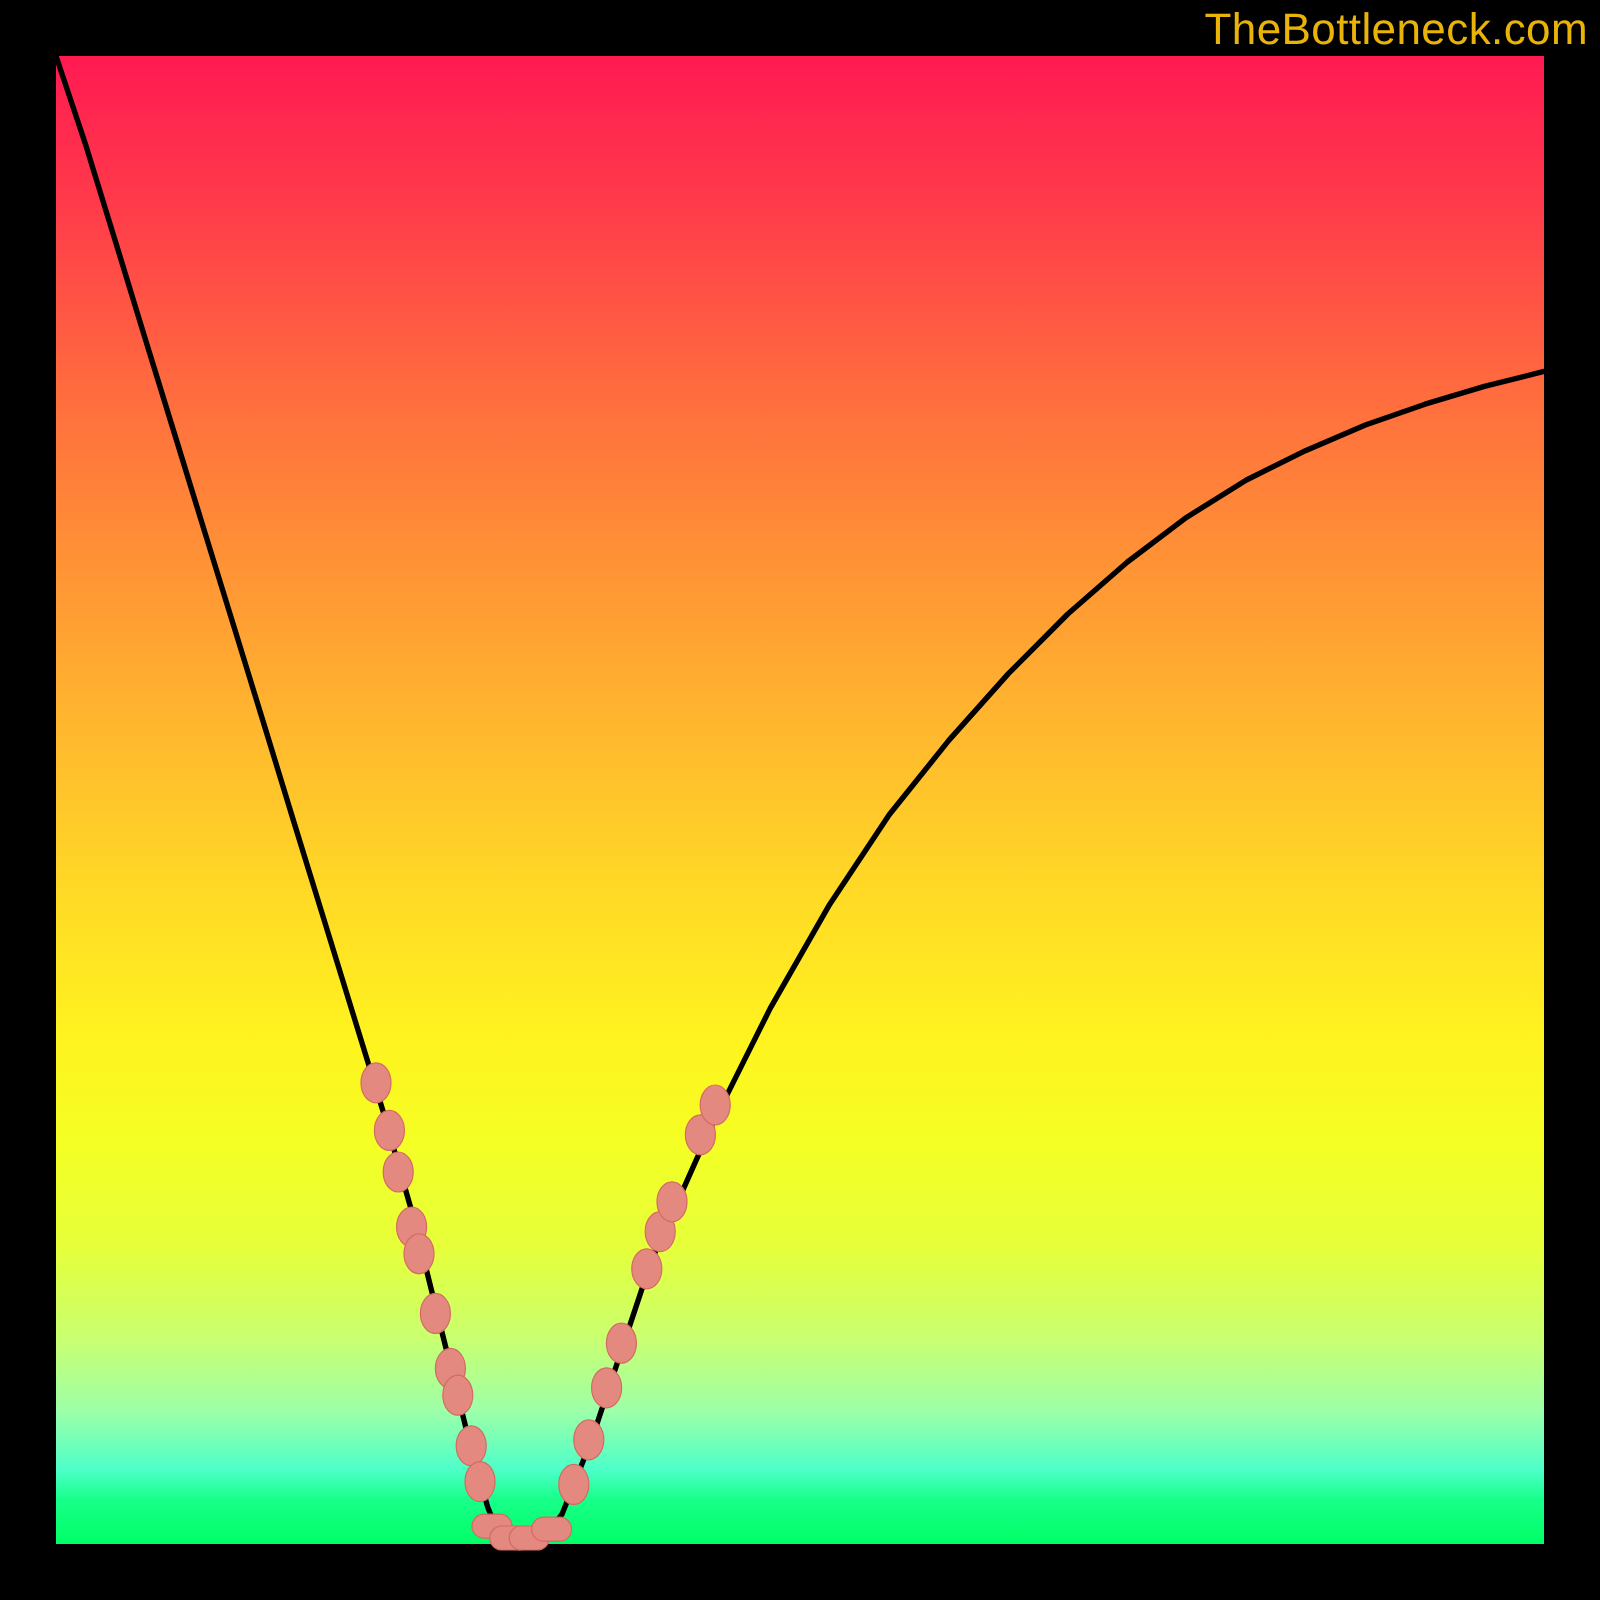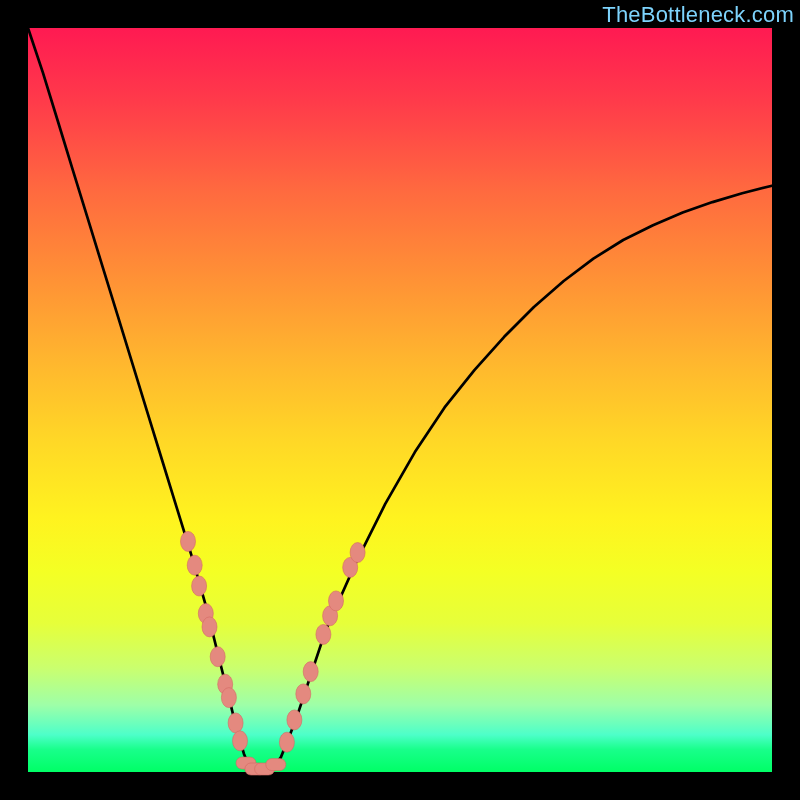--- a/index.html
+++ b/index.html
@@ -39,21 +39,21 @@
       #9effa8 91%,
       #4dffc9 95%,
       #18ff8a 97%,
       #00ff66 100%
     );
   }
   .watermark {
     position: absolute;
     top: 2px;
     right: 6px;
-    color: #7dd3fc;
+    color: #eab308;
     font-size: 22px;
     letter-spacing: 0.2px;
     font-weight: 400;
     user-select: none;
   }
   svg.curves {
     position: absolute;
     left: 28px;
     top: 28px;
     width: 744px;

